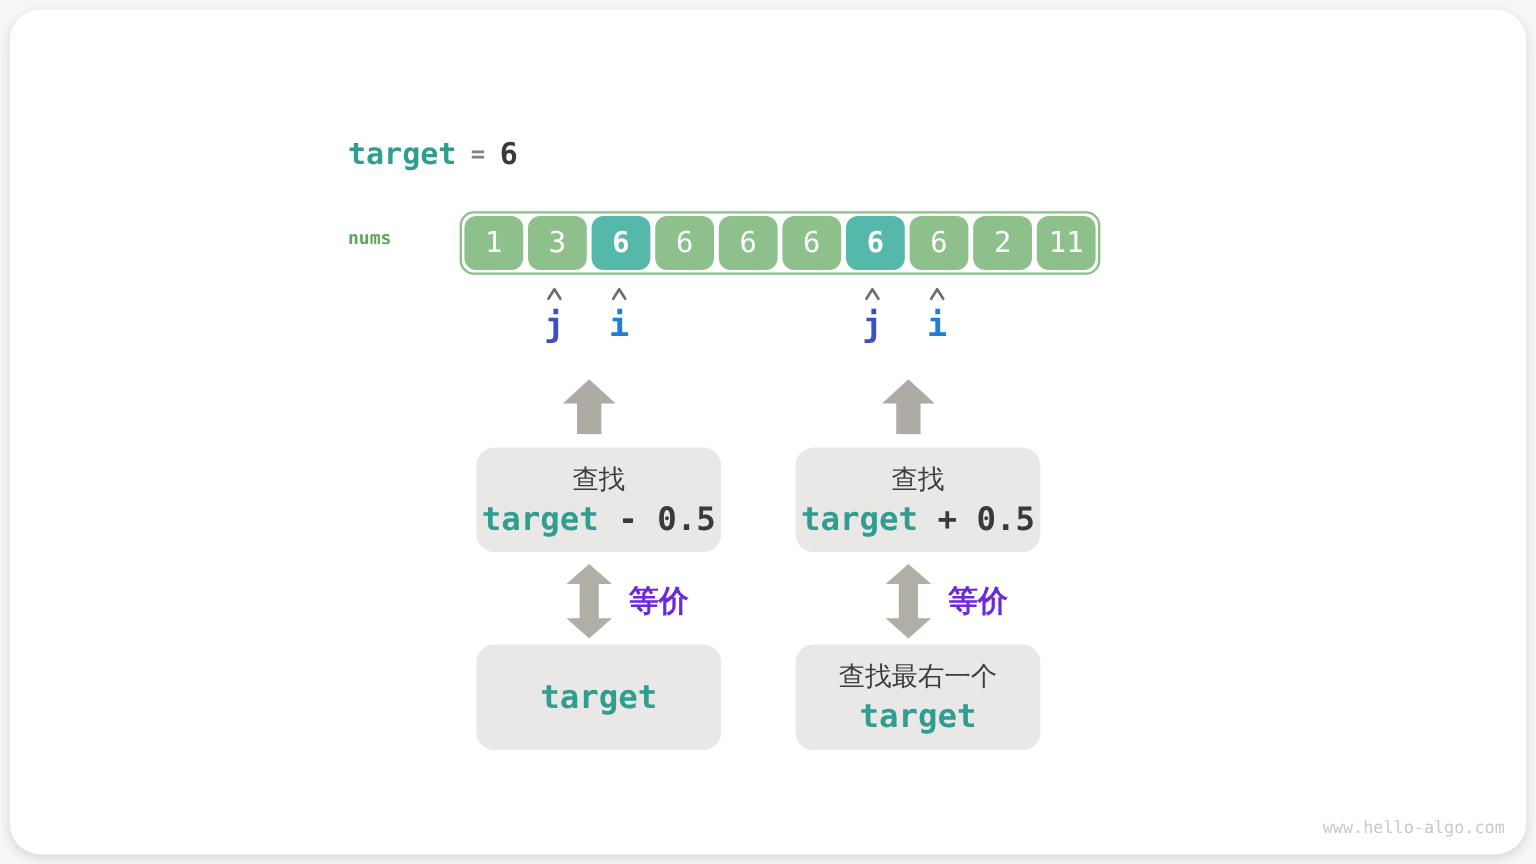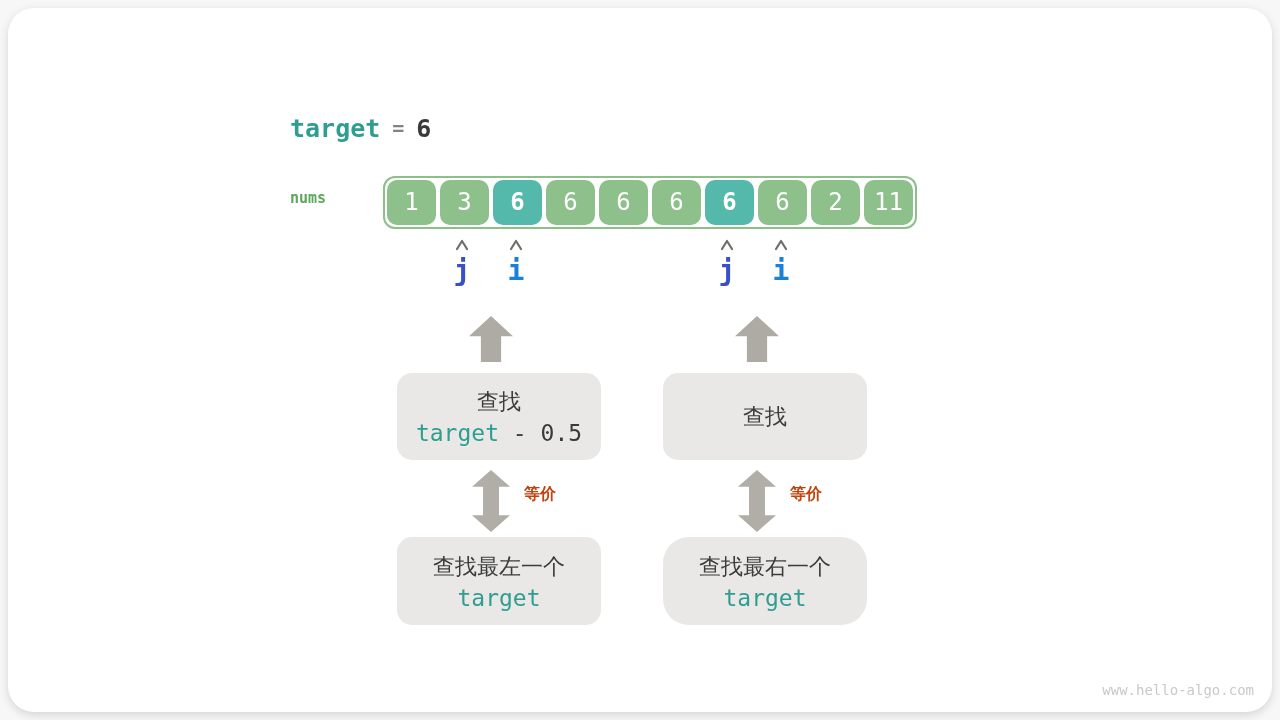--- a/index.html
+++ b/index.html
@@ -65,33 +65,33 @@
 
   
   .gbox {
     position: absolute; width: 204px; height: 87px; border-radius: 15px;
     background: #e9e8e7;
     display: flex; flex-direction: column; align-items: center; justify-content: center;
     gap: 3px;
   }
   .gbox .line1 { color: #3c3c3c; font-size: 22px; }
   .gbox .line2 { font-family: "DejaVu Sans Mono", "Liberation Mono", monospace;
-    font-size: 23px; font-weight: normal; white-space: pre; }
+    font-size: 27px; font-weight: bold; white-space: pre; }
   .code-teal { color: #2f9d8f; }
   .code-dark { color: #3a3a3a; }
 
   
   .dbl-arrow {
     position: absolute; top: 470px; width: 38px; height: 62px;
     background: #b1ada7;
     clip-path: polygon(50% 0, 100% 27%, 71% 27%, 71% 73%, 100% 73%, 50% 100%, 0 73%, 29% 73%, 29% 27%, 0 27%);
   }
   .equiv-label {
-    position: absolute; top: 484px; color: #c2410c;
-    font-size: 16px; font-weight: bold;
+    position: absolute; top: 484px; color: #6d28d9;
+    font-size: 25px; font-weight: bold;
   }
 
   
   .watermark {
     position: absolute; right: 26px; bottom: 22px;
     color: #c9c9c9; font-size: 14px;
     font-family: "DejaVu Sans Mono", "Liberation Mono", monospace;
   }
 </style>
 </head>
@@ -148,30 +148,30 @@
     </div>
 
     <div class="up-arrow" style="left:469px;"></div>
     <div class="gbox" style="left:397px; top:373px;">
       <div class="line1">查找</div>
       <div class="line2"><span class="code-teal">target</span><span class="code-dark"> - 0.5</span></div>
     </div>
     <div class="dbl-arrow" style="left:472px;"></div>
     <div class="equiv-label" style="left:524px;">等价</div>
     <div class="gbox" style="left:397px; top:537px; height:88px;">
-      <div class="line1">查找最左一个</div>
       <div class="line2 code-teal">target</div>
     </div>
 
     <div class="up-arrow" style="left:735px;"></div>
     <div class="gbox" style="left:663px; top:373px;">
       <div class="line1">查找</div>
+      <div class="line2"><span class="code-teal">target</span><span class="code-dark"> + 0.5</span></div>
     </div>
     <div class="dbl-arrow" style="left:738px;"></div>
     <div class="equiv-label" style="left:790px;">等价</div>
-    <div class="gbox" style="left:663px; top:537px; height:88px;border-radius:26px;">
+    <div class="gbox" style="left:663px; top:537px; height:88px;">
       <div class="line1">查找最右一个</div>
       <div class="line2 code-teal">target</div>
     </div>
 
     <div class="watermark">www.hello-algo.com</div>
   </div>
 </div>
 
 </body></html>

